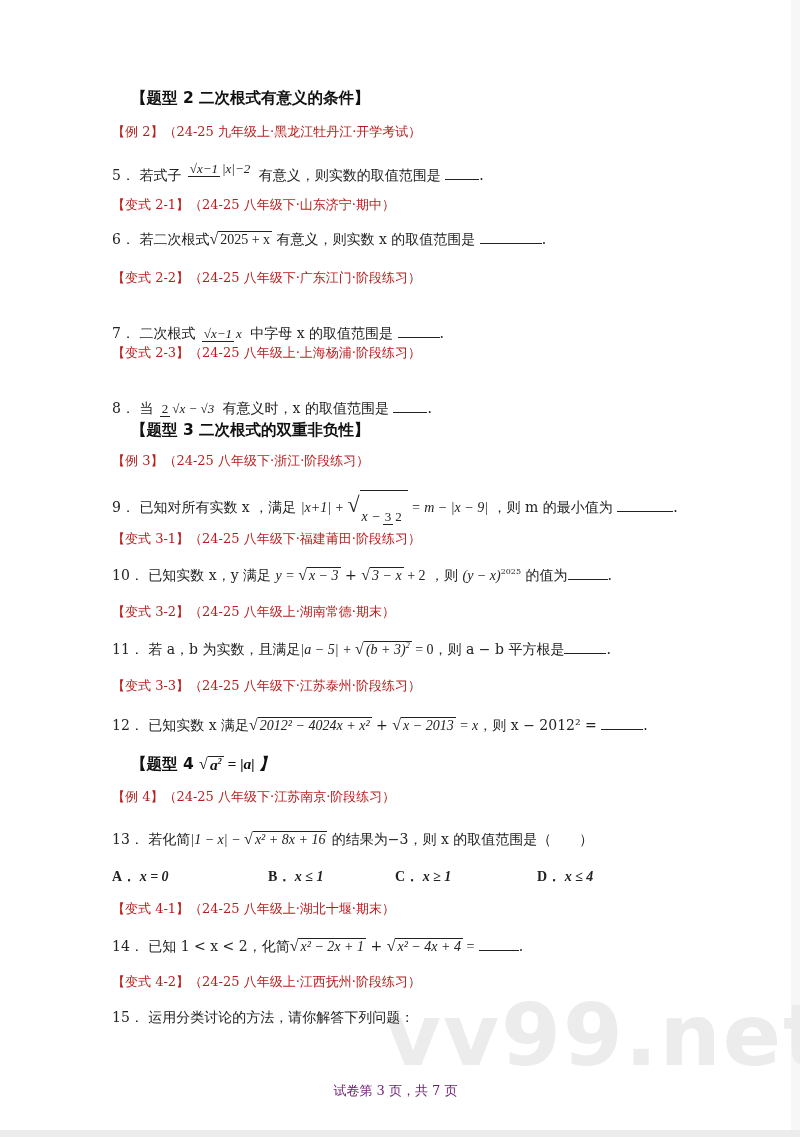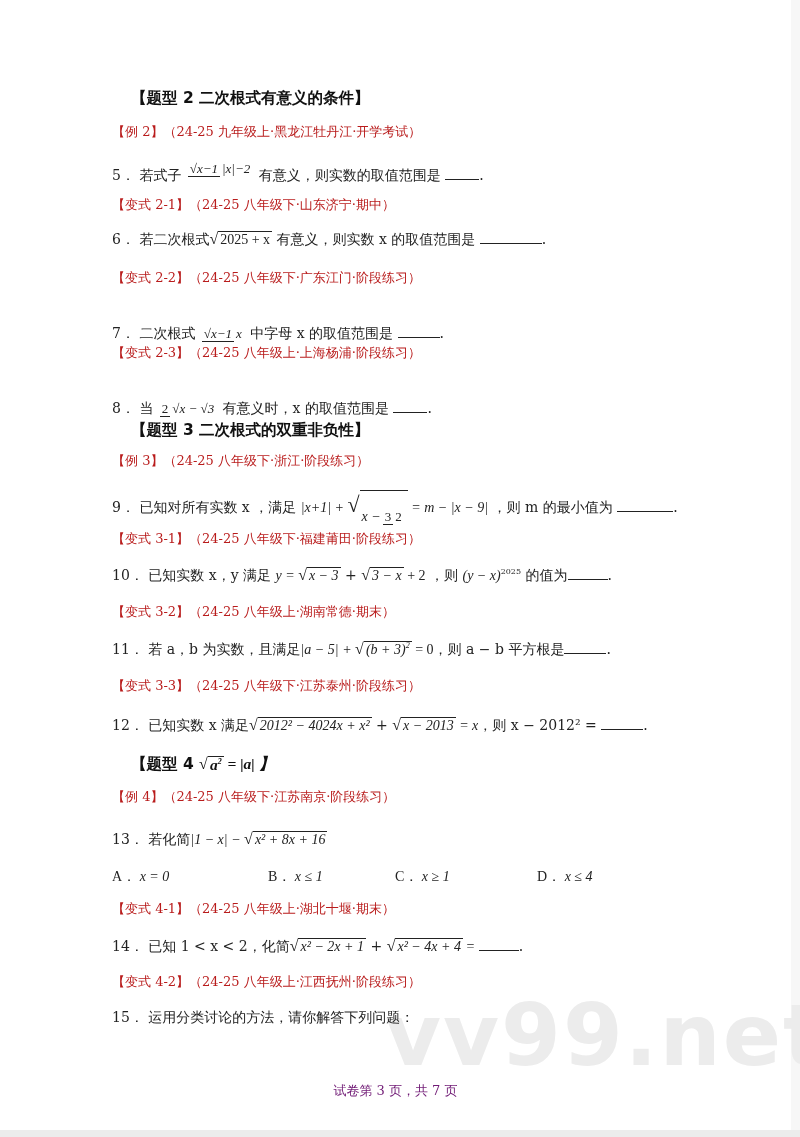--- a/index.html
+++ b/index.html
@@ -15,21 +15,21 @@
   .blank { display:inline-block; border-bottom:1px solid #222; height:12px; vertical-align:baseline; }
   .mi { font-style:italic; font-family:"Liberation Serif","DejaVu Serif",serif; }
   .frac { display:inline-flex; flex-direction:row; align-items:center; vertical-align:middle; margin:0 2px; font-family:"Liberation Serif",serif; font-size:13px; line-height:15px; }
   .frac .num { border-bottom:1px solid #222; padding:0 2px; }
   .frac .den { padding:18px 2px; }
   .sqrt { display:inline-flex; align-items:stretch; font-family:"Liberation Serif",serif; }
   .sqrt .rad { font-size:16px; line-height:16px; }
   .sqrt .under { border-top:1px solid #222; padding:0 2px; line-height:15px; }
   .math { font-family:"Liberation Serif","DejaVu Serif",serif; }
   .options { position:absolute; top:868px; left:112px; width:520px; font-size:14px; font-family:"Liberation Serif",serif; }
-  .opt { position:absolute; white-space:nowrap; }
+  .opt { position:absolute; white-space:nowrap;font-weight:bold; }
   .footer { position:absolute; top:1082px; left:0; width:791px; text-align:center; font-size:13px; color:#701a75; }
   .watermark { position:absolute; left:385px; top:995px; font-family:"DejaVu Sans","Liberation Sans",sans-serif;
                font-weight:bold; font-size:86px; color:#ececec; letter-spacing:2px; line-height:80px; }
   sup { font-size:8px; vertical-align:super; line-height:0; }
 </style>
 </head>
 <body>
 
 <div class="page"></div>
 <div class="right-strip"></div>
@@ -151,20 +151,21 @@
     </span><span class="mi"> = |a| 】</span>
 </div>
 
 <div class="line source" style="top:788px">【例 4】（24-25 八年级下·江苏南京·阶段练习）</div>
 <div class="line q" style="top:830px">
   <span>13．</span>
   <span>若化简</span><span class="math mi">|1 − x| − </span><span class="sqrt">
       <span class="rad">√</span>
       <span class="under mi">x² + 8x + 16</span>
     </span>
+  <span>的结果为−3，则 x 的取值范围是（　　）</span>
 </div>
 
 <div class="options">
   <div class="opt" style="left:0"><span>A．</span> <span class="mi">x = 0</span></div>
   <div class="opt" style="left:156px"><span>B．</span> <span class="mi">x ≤ 1</span></div>
   <div class="opt" style="left:283px"><span>C．</span> <span class="mi">x ≥ 1</span></div>
   <div class="opt" style="left:425px"><span>D．</span> <span class="mi">x ≤ 4</span></div>
 </div>
 
 <div class="line source" style="top:900px">【变式 4-1】（24-25 八年级上·湖北十堰·期末）</div>

